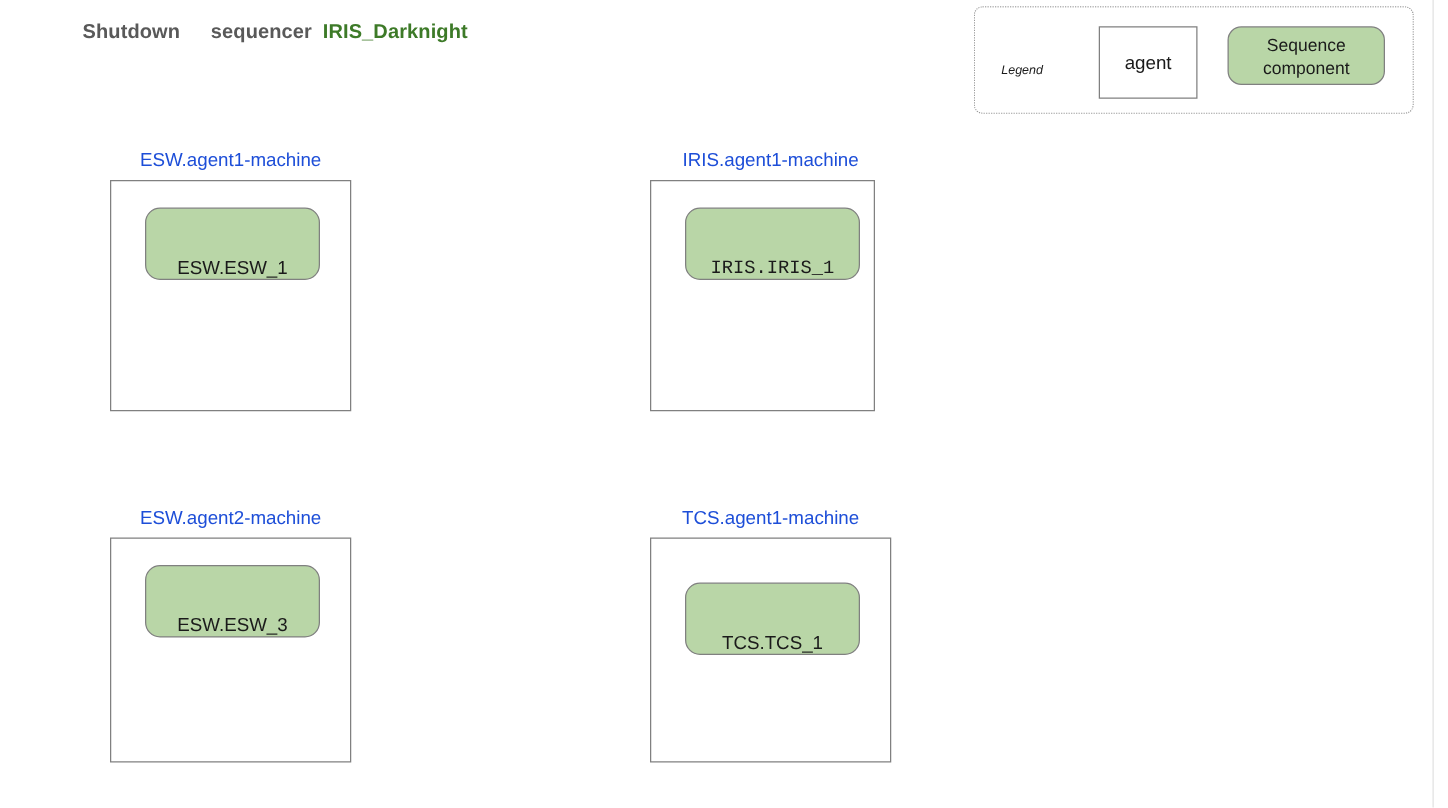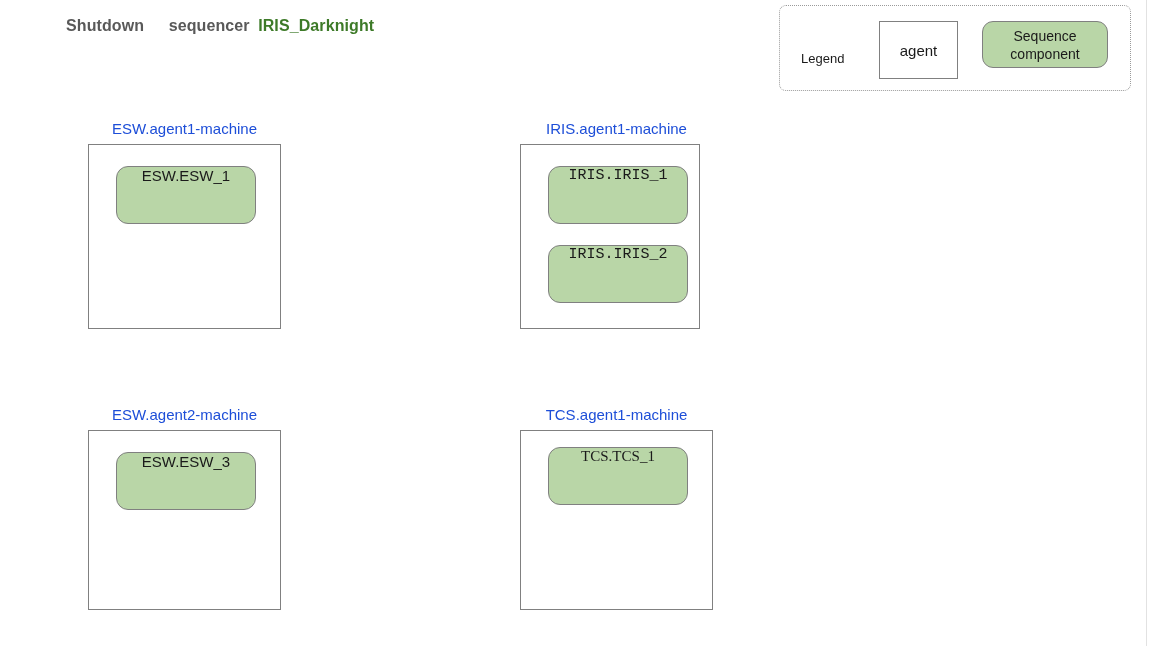--- a/index.html
+++ b/index.html
@@ -53,23 +53,24 @@
     height: 86px;
     box-sizing: border-box;
     border: 1px dotted #9a9a9a;
     border-radius: 7px;
     background: #ffffff;
   }
   .legend-label {
     position: absolute;
     left: 21px;
     top: 45px;
-    font-size: 13px;
+    font-size: 10px;
     color: #1a1a1a;
     white-space: nowrap;
+    font-style: italic;
   }
   .legend-agent-box {
     position: absolute;
     left: 99px;
     top: 15px;
     width: 79px;
     height: 58px;
     box-sizing: border-box;
     border: 1.4px solid #808080;
     background: #ffffff;
@@ -124,21 +125,21 @@
   .component {
     position: absolute;
     left: 27px;
     width: 140px;
     height: 58px;
     box-sizing: border-box;
     border: 1.4px solid #808080;
     border-radius: 12px;
     background: #b9d6a7;
     display: flex;
-    align-items: flex-start;
+    align-items: flex-end;
     justify-content: center;
     font-size: 15px;
     color: #1a1a1a;
     white-space: nowrap;
   }
 </style>
 </head>
 <body>
 
 <div class="page-edge"></div>
@@ -168,34 +169,31 @@
           <span>ESW.ESW_1</span>
         </div>
       </div>
     </div>
     <div class="machine" style="left: 520px; top: 120px; width: 193px;">
       <div class="machine-label">IRIS.agent1-machine</div>
       <div class="machine-box" style="width: 180px; height: 185px; font-family: Liberation Mono, monospace;">
         <div class="component" style="top: 21px;">
           <span>IRIS.IRIS_1</span>
         </div>
-        <div class="component" style="top: 100px;">
-          <span>IRIS.IRIS_2</span>
-        </div>
       </div>
     </div>
     <div class="machine" style="left: 88px; top: 406px; width: 193px;">
       <div class="machine-label">ESW.agent2-machine</div>
       <div class="machine-box" style="width: 193px; height: 180px;">
         <div class="component" style="top: 21px;">
           <span>ESW.ESW_3</span>
         </div>
       </div>
     </div>
     <div class="machine" style="left: 520px; top: 406px; width: 193px;">
       <div class="machine-label">TCS.agent1-machine</div>
       <div class="machine-box" style="width: 193px; height: 180px;">
-        <div class="component" style="top: 16px; font-family: Liberation Serif, serif;">
+        <div class="component" style="top: 35px;">
           <span>TCS.TCS_1</span>
         </div>
       </div>
     </div>
   </div>
 
 </body></html>

